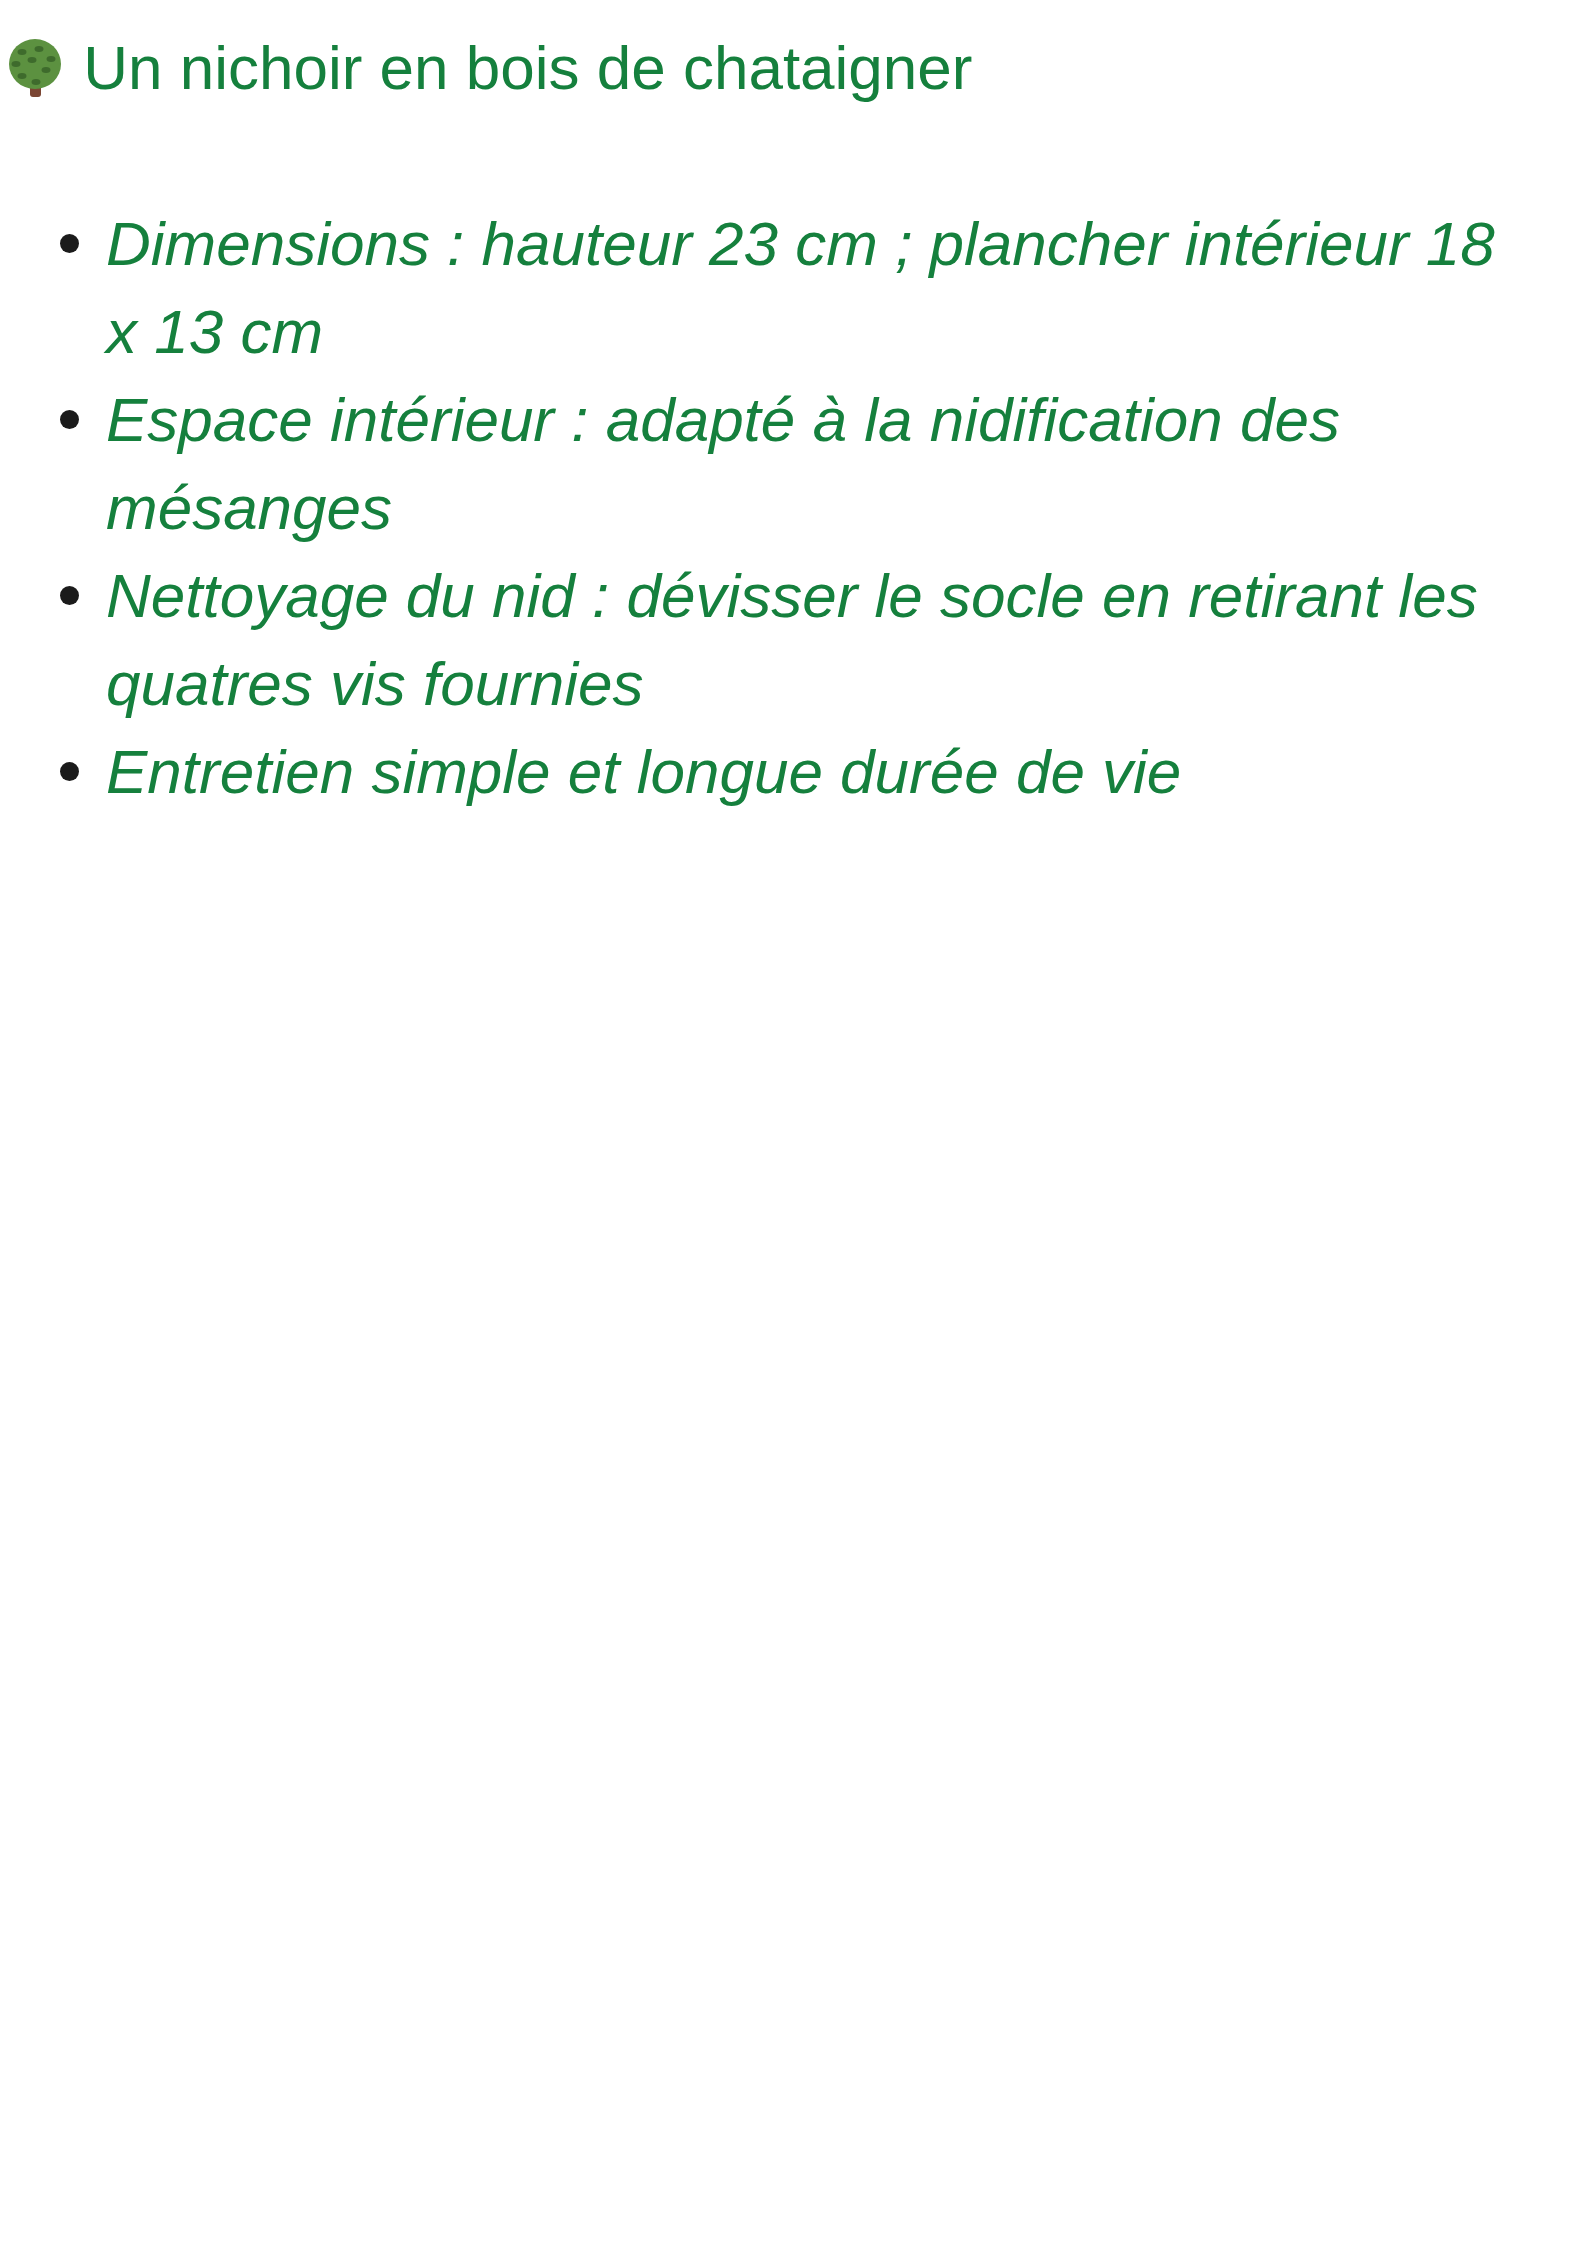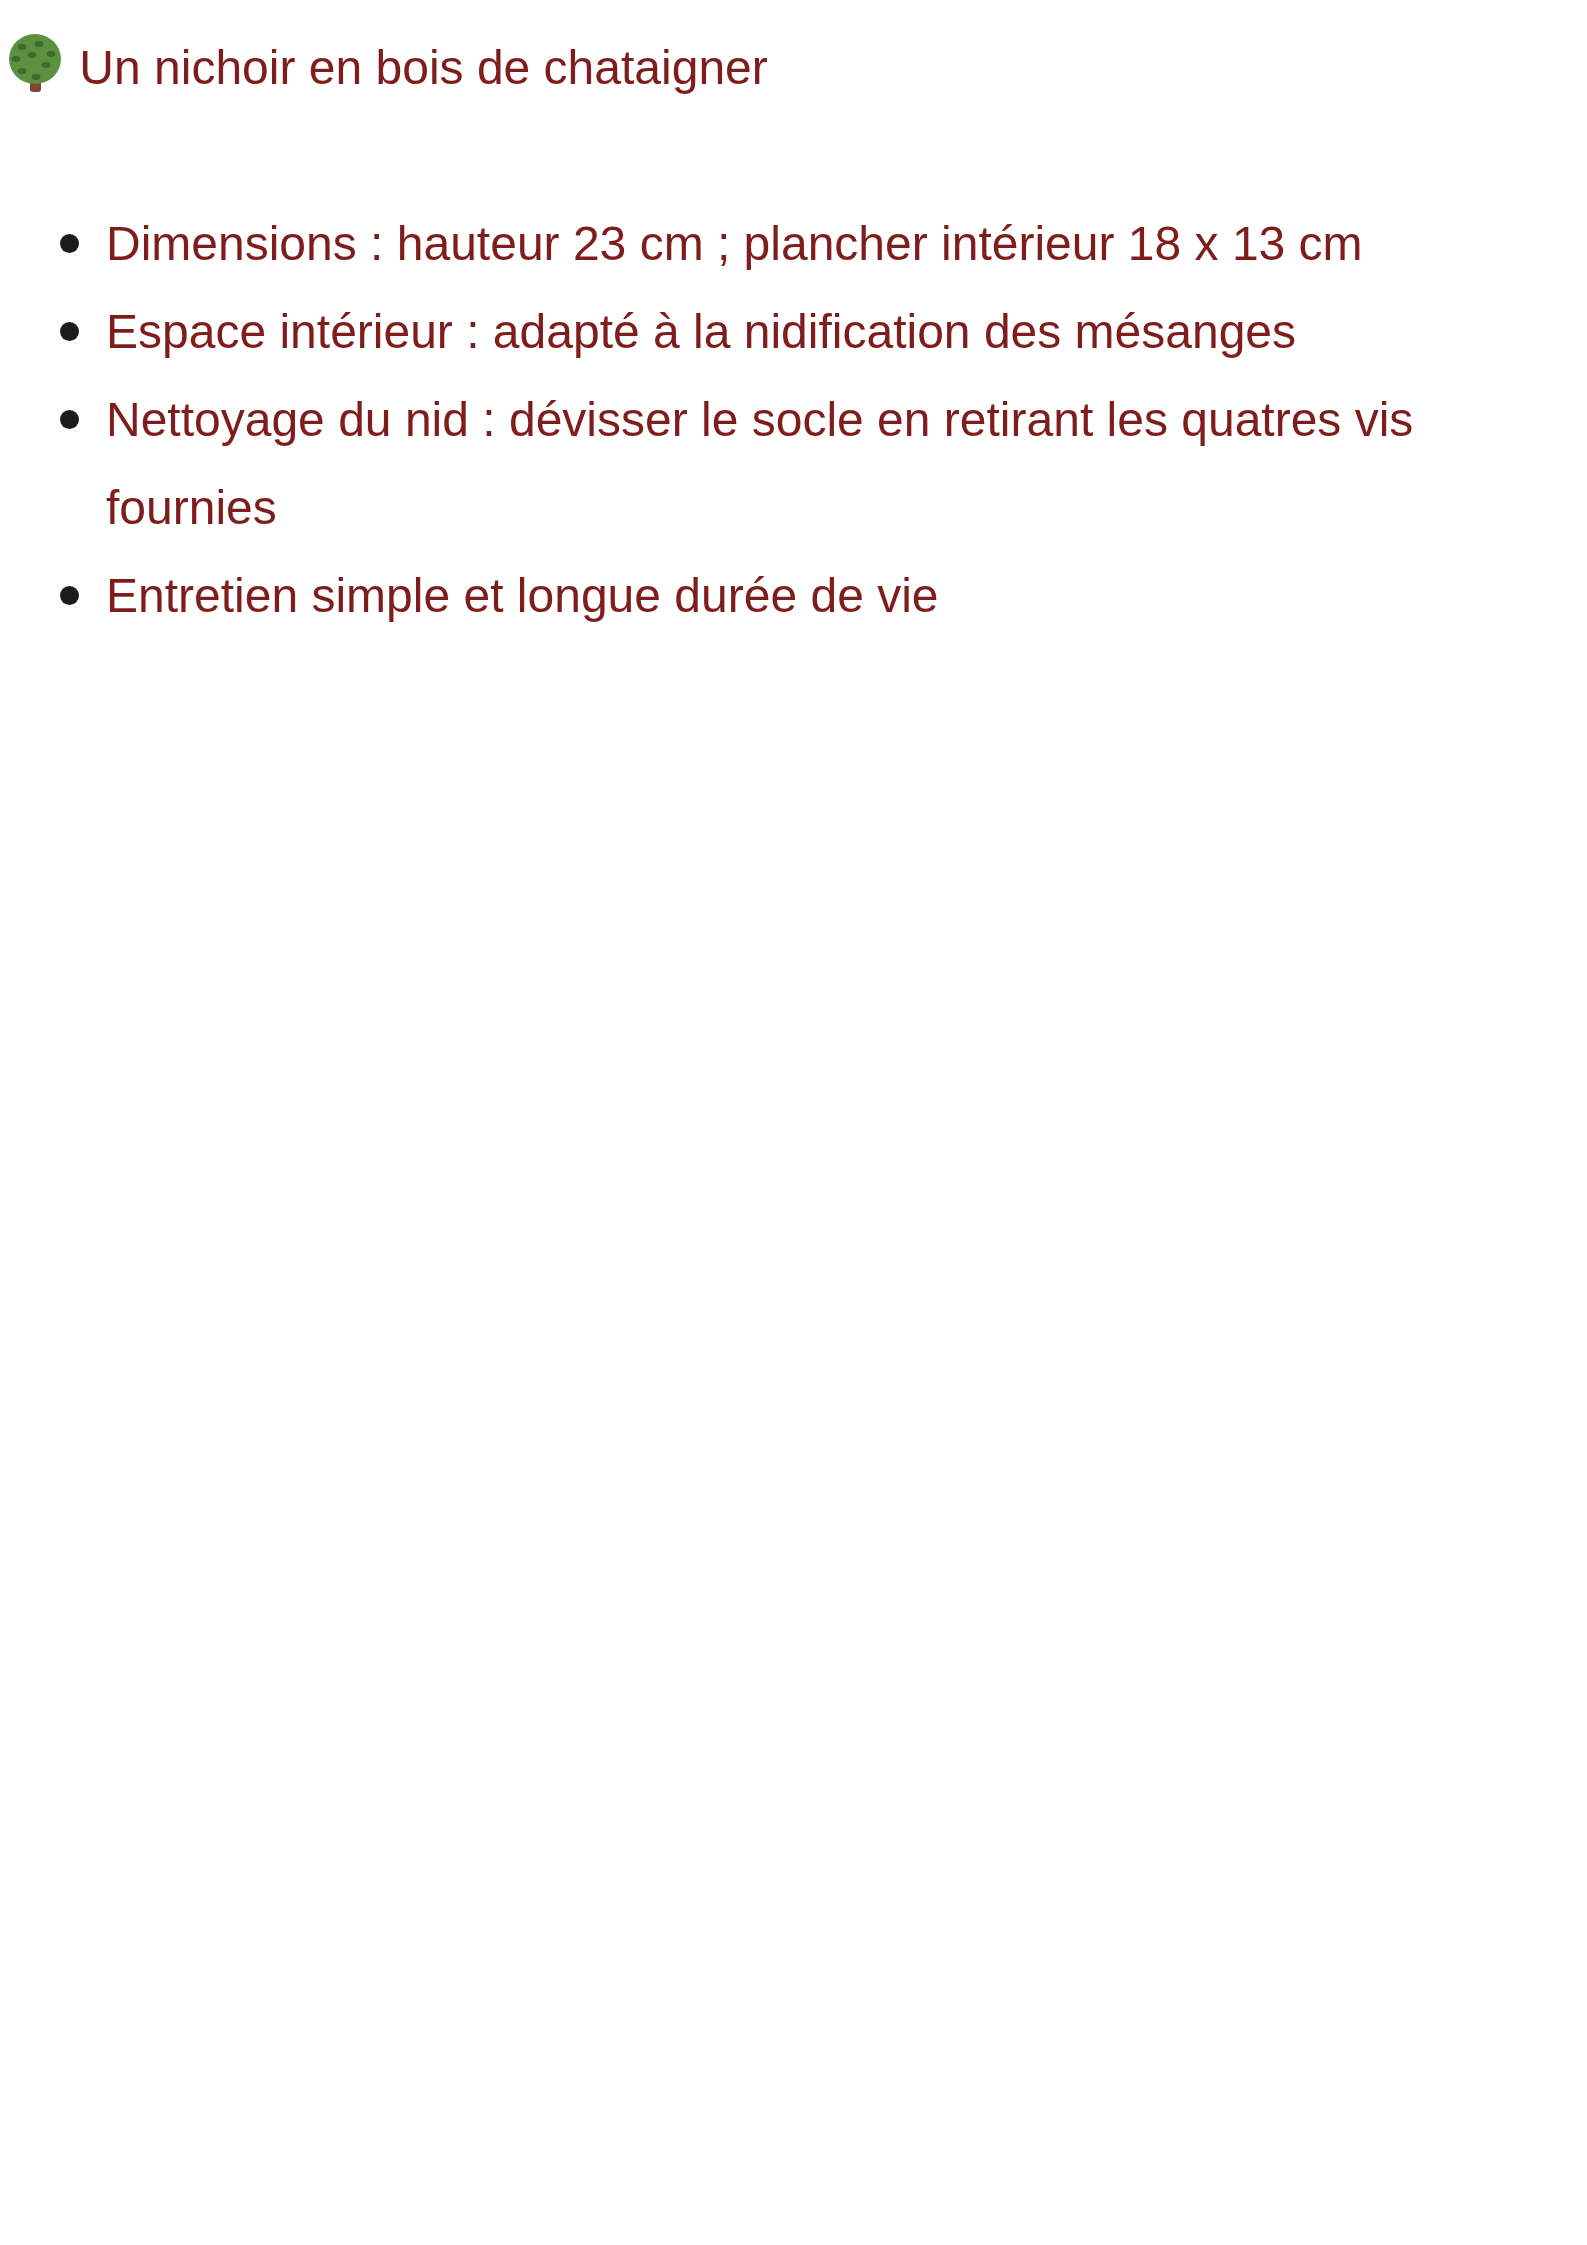--- a/index.html
+++ b/index.html
@@ -7,32 +7,32 @@
     width: 1587px;
     height: 2245px;
     background: #ffffff;
     overflow: hidden;
   }
   .page {
     box-sizing: border-box;
     width: 1510px;
     padding: 24px 0 0 6px;
     font-family: "Liberation Sans", sans-serif;
-    font-size: 48px;
+    font-size: 62px;
     line-height: 88px;
     font-weight: 400;
-    color: #7f1d1d;
+    color: #15803d;
   }
   .block { margin: 0 0 88px 0; }
   ul.features {
     list-style: none;
     margin: 0;
     padding: 0 0 0 100px;
   }
-  ul.features li { position: relative; margin: 0; }
+  ul.features li { position: relative; margin: 0; font-style: italic; }
   ul.features li::before {
     content: "";
     position: absolute;
     left: -46px;
     top: 34px;
     width: 19px;
     height: 19px;
     border-radius: 50%;
     background: #1b1b1b;
   }

